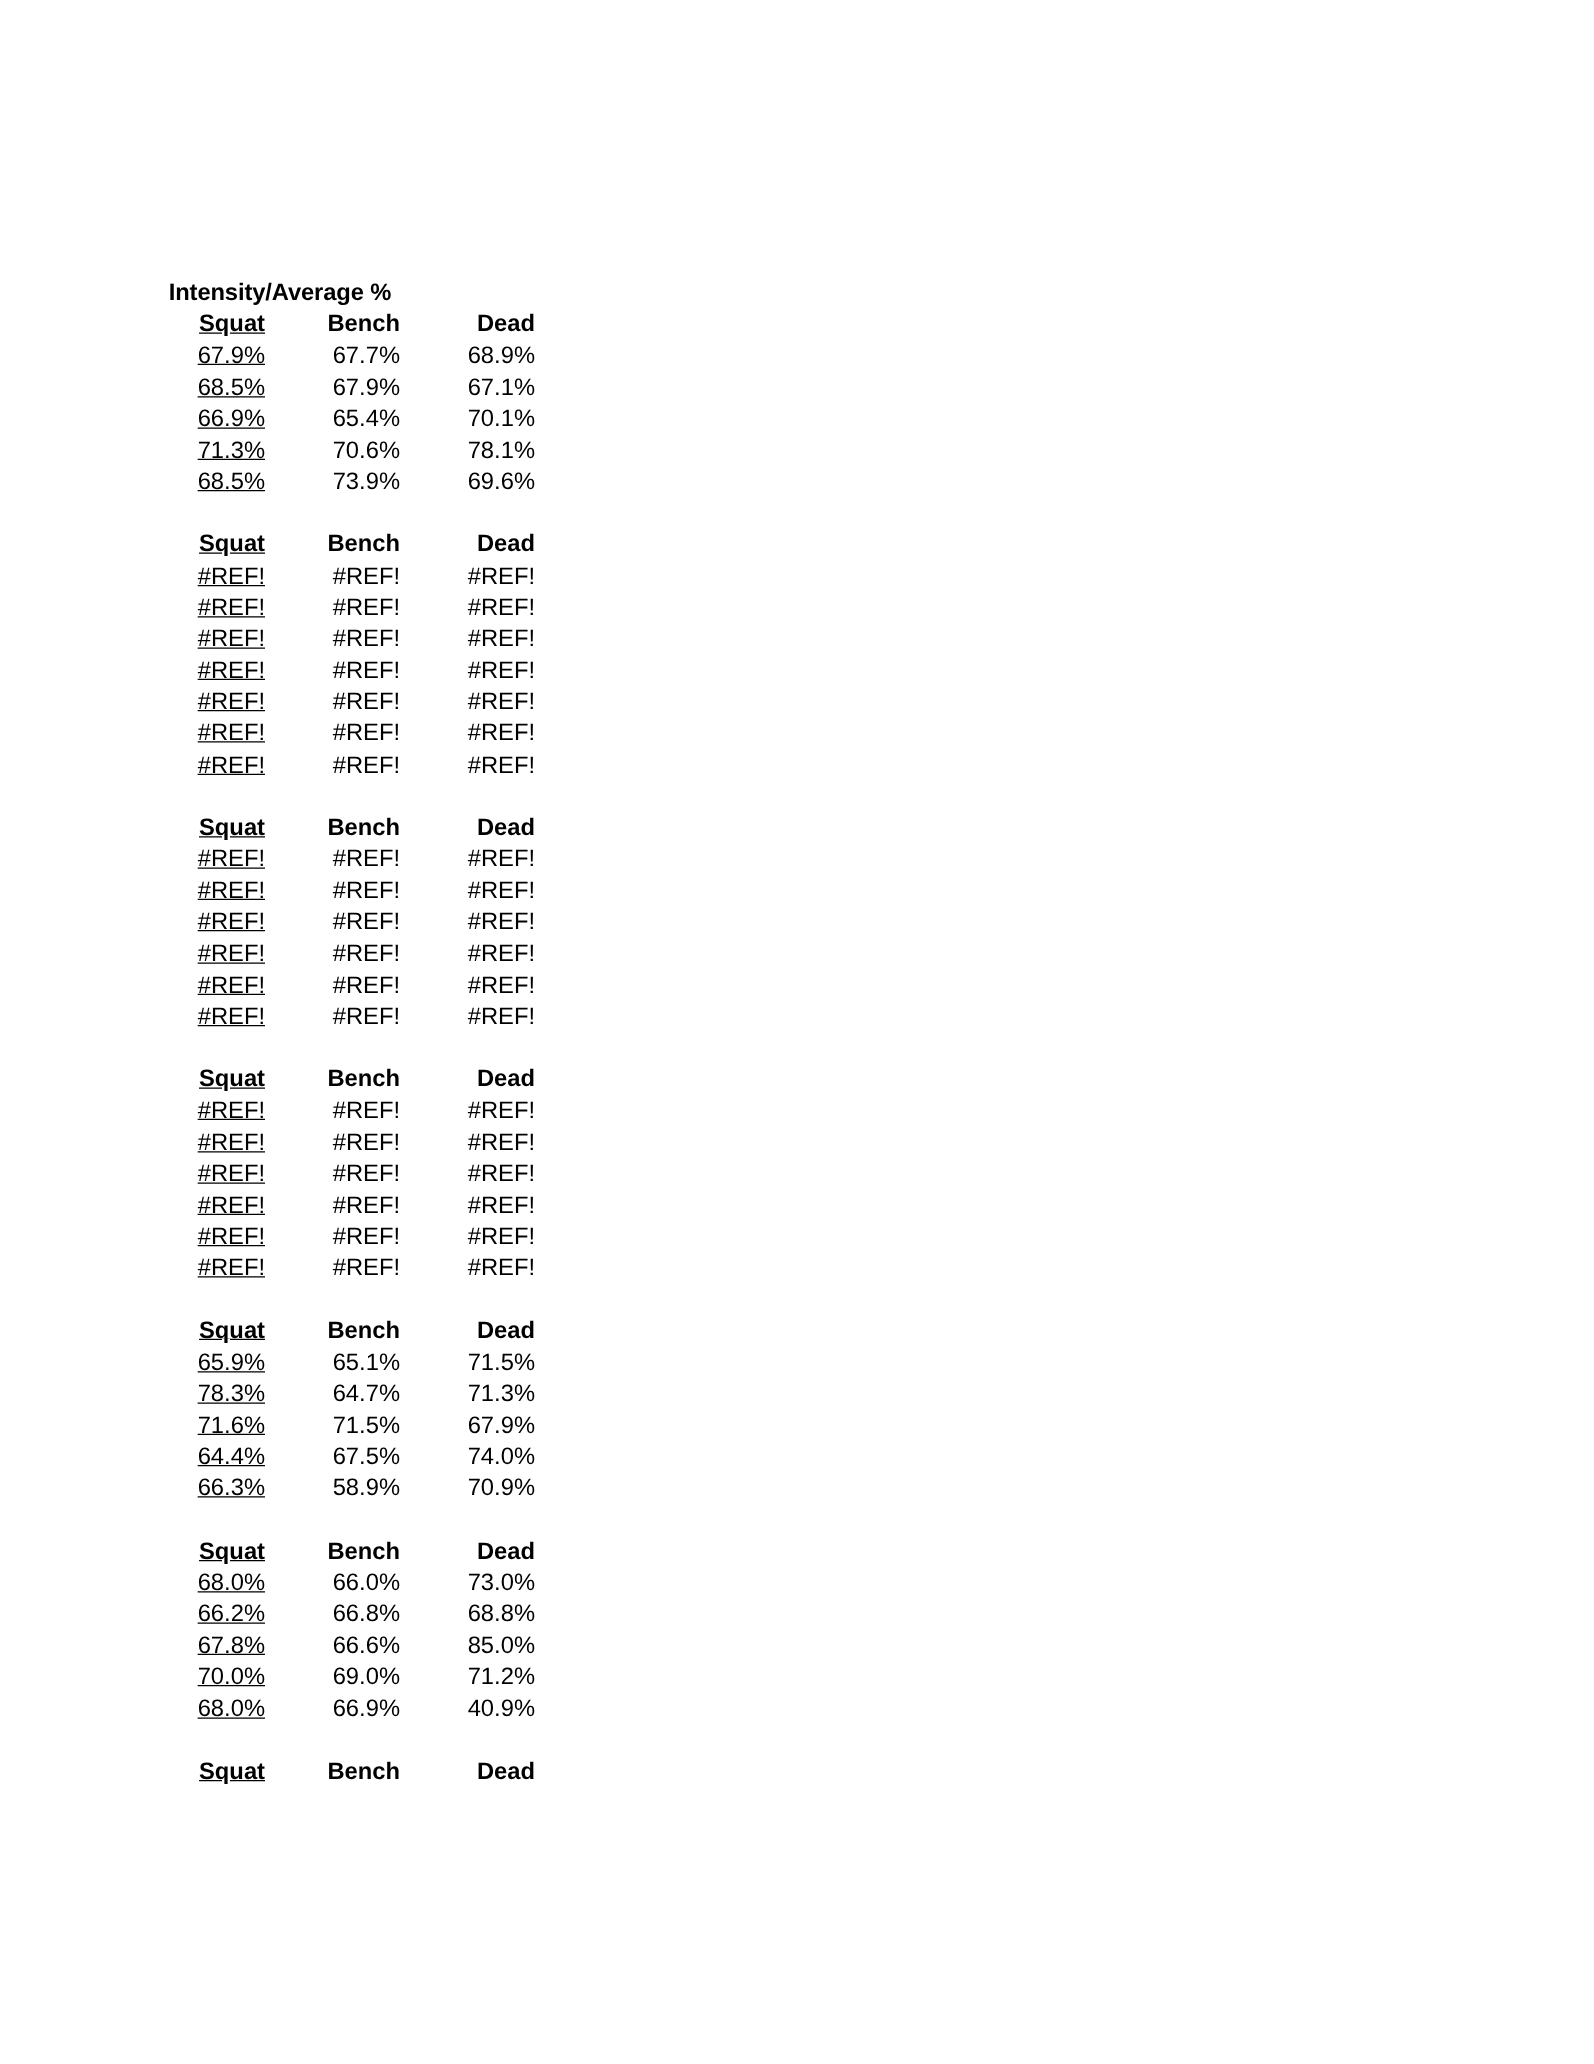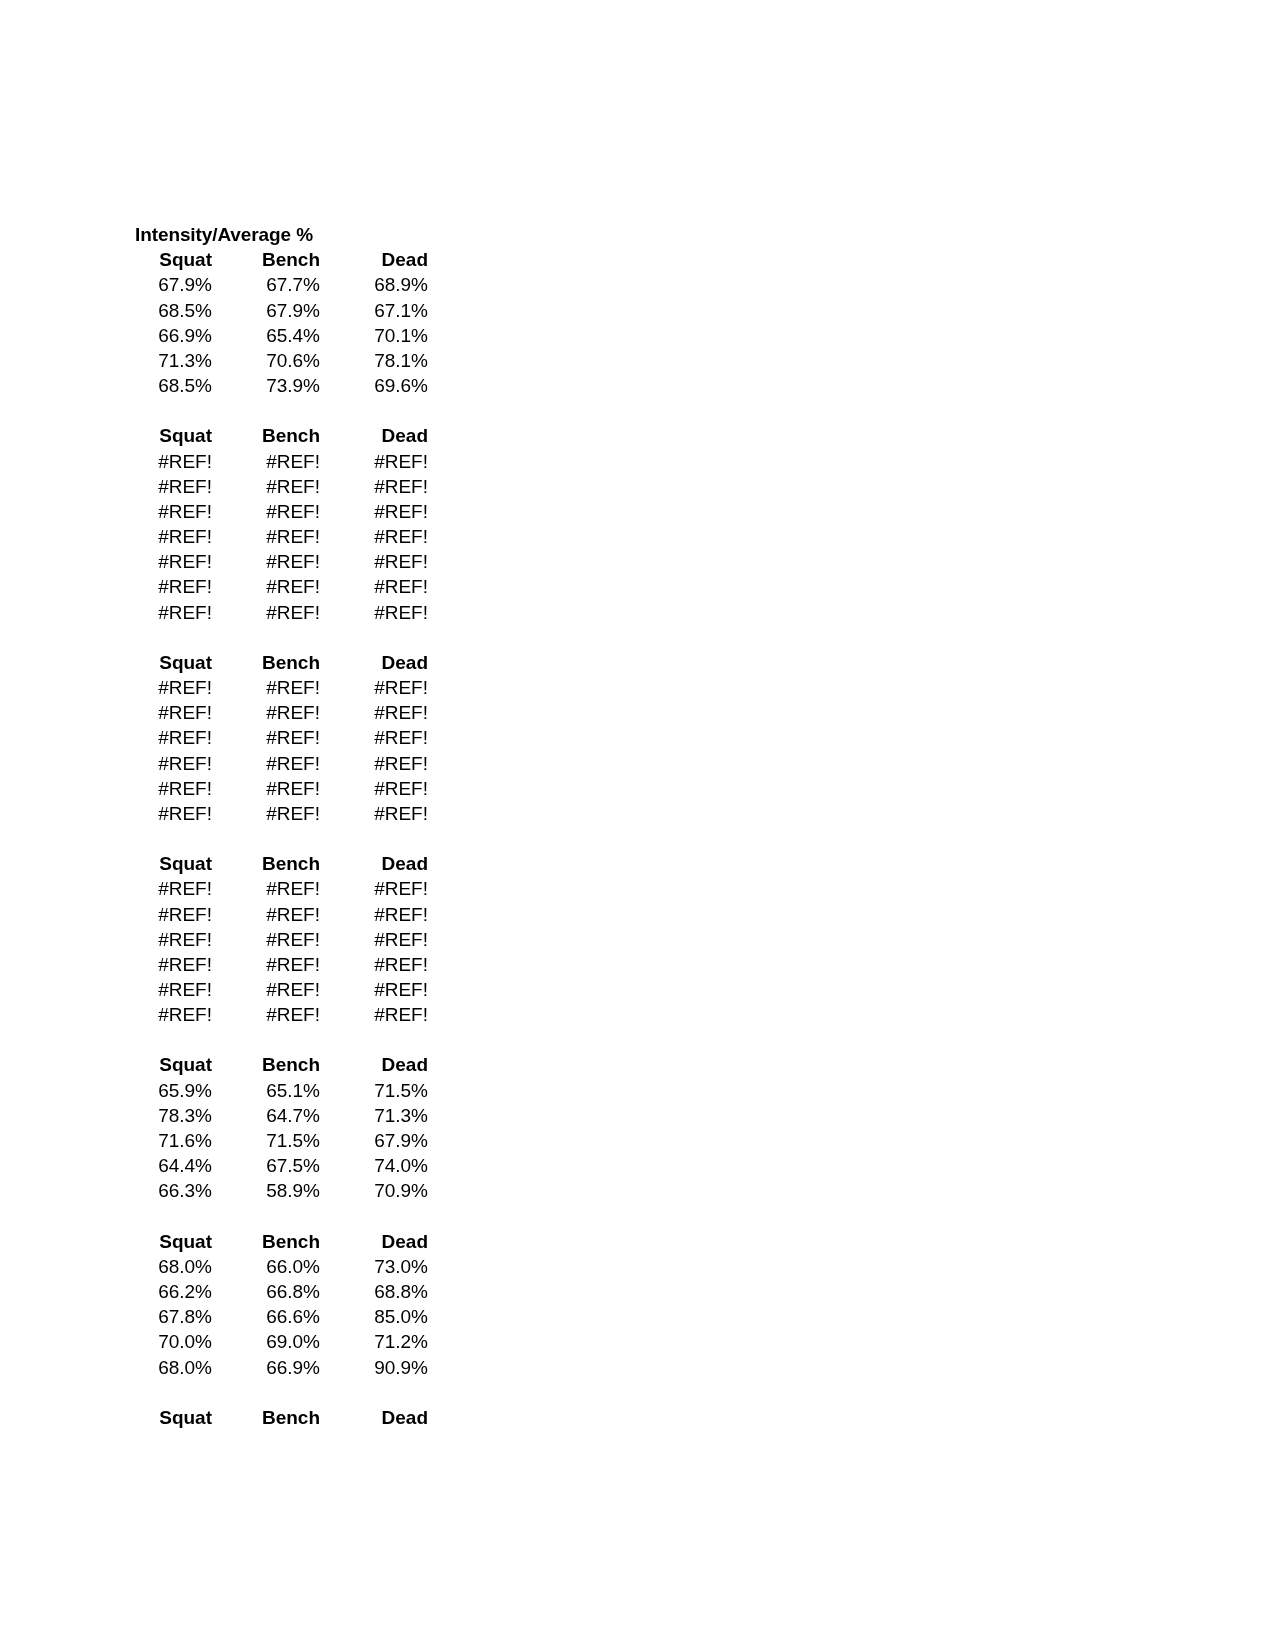--- a/index.html
+++ b/index.html
@@ -54,21 +54,21 @@
     line-height: 25.2px;
   }
 
   .cell {
     width: 108px;
     text-align: right;
     font-size: 19px;
     white-space: nowrap;
   }
 
-  .cell.c1 { width: 77px; }
+  .cell.c1 { width: 77px; text-decoration: underline; }
 
   .row.head .cell {
     font-weight: bold;
   }
 
   .row.data .cell {
     font-weight: normal;
   }
 </style>
 </head>
@@ -282,21 +282,21 @@
             <div class="cell c3">85.0%</div>
           </div>
           <div class="row data">
             <div class="cell c1">70.0%</div>
             <div class="cell c2">69.0%</div>
             <div class="cell c3">71.2%</div>
           </div>
           <div class="row data">
             <div class="cell c1">68.0%</div>
             <div class="cell c2">66.9%</div>
-            <div class="cell c3">90.9%</div>
+            <div class="cell c3">40.9%</div>
           </div>
         </div>
         <div class="block spaced">
           <div class="row head">
             <div class="cell c1">Squat</div>
             <div class="cell c2">Bench</div>
             <div class="cell c3">Dead</div>
           </div>
         </div>
       </div>

